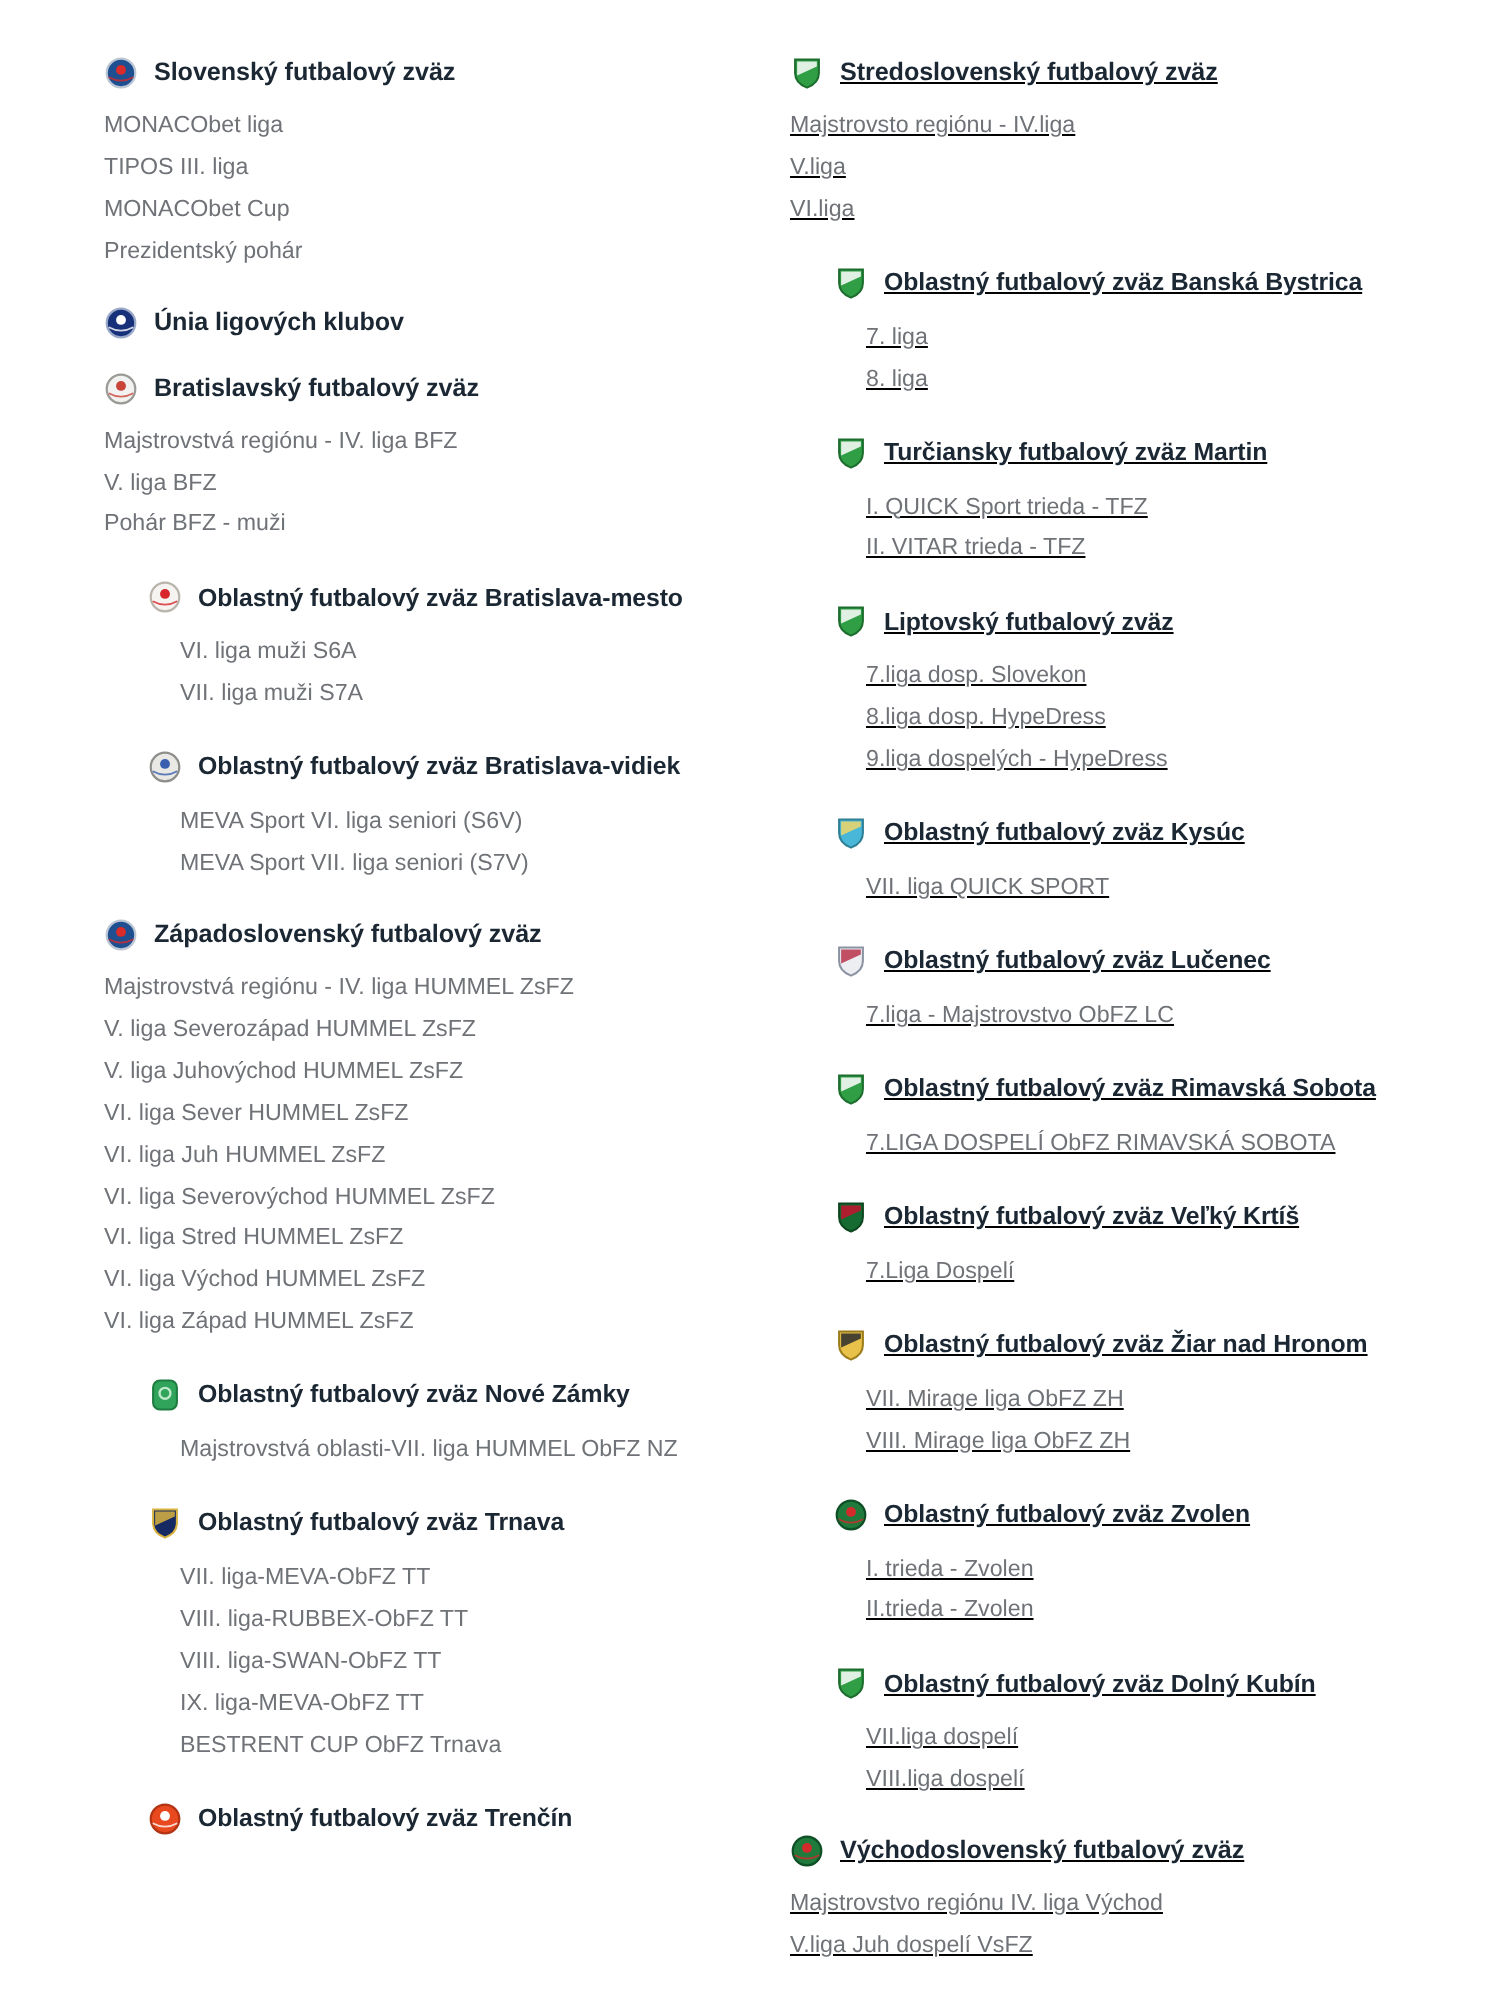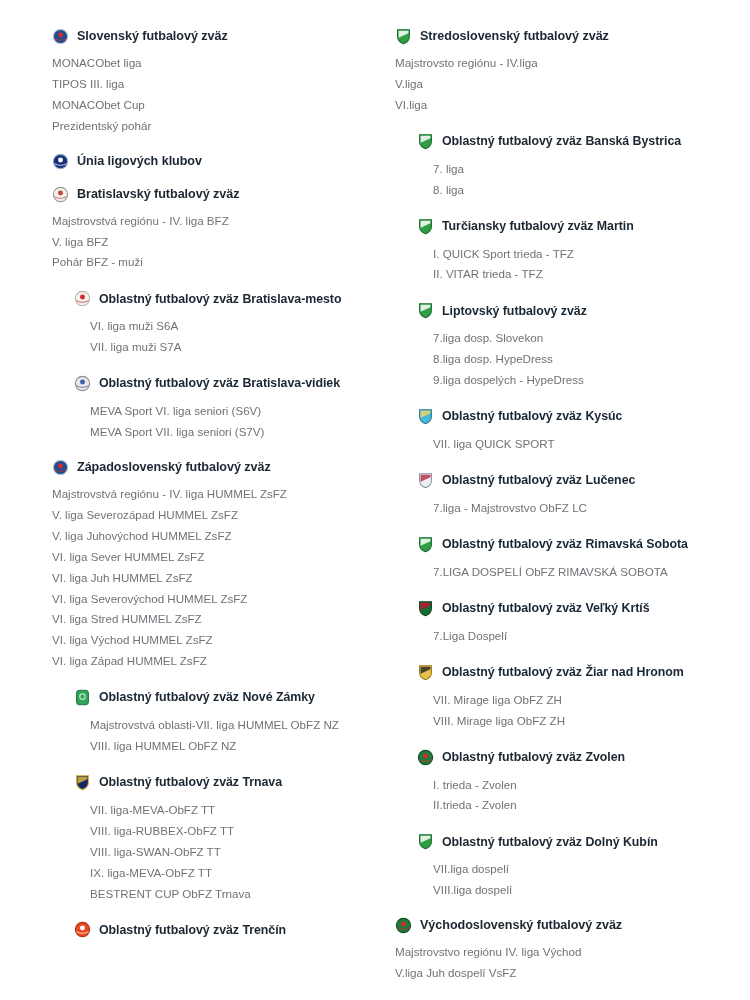--- a/index.html
+++ b/index.html
@@ -20,21 +20,21 @@
     display: flex;
     box-sizing: border-box;
     padding-top: 12px;
   }
   .column {
     width: 375px;
     box-sizing: border-box;
     position: relative;
   }
   .col-left  { padding-left: 52px; padding-right: 8px; }
-  .col-right { padding-left: 20px; padding-right: 8px; }
+  .col-right { padding-left: 20px; padding-right: 8px; text-decoration: underline; }
 
   
   .group { position: relative; }
   .group.lvl1 { margin-bottom: 8px; }
   .group.lvl2 { margin-bottom: 8px; padding-left: 22px; }
 
   .grp-header {
     display: flex;
     align-items: center;
     gap: 8px;
@@ -173,21 +173,20 @@
       <div class="group lvl2">
         <div class="grp-header">
           <span class="crest"><svg viewBox="0 0 20 20" width="17" height="17">
               <rect x="3" y="1.5" width="14" height="17" rx="4" fill="#2fa45a" stroke="#1e7c41" stroke-width="1.2"></rect>
               <circle cx="10" cy="9" r="3.2" fill="none" stroke="#bde8c9" stroke-width="1.4"></circle>
             </svg></span>
           <span class="grp-title">Oblastný futbalový zväz Nové Zámky</span>
         </div>
         <ul class="links">
           <li>Majstrovstvá oblasti-VII. liga HUMMEL ObFZ NZ</li>
-          <li>VIII. liga HUMMEL ObFZ NZ</li>
         </ul>
       </div>
       <div class="group lvl2">
         <div class="grp-header">
           <span class="crest"><svg viewBox="0 0 20 20" width="17" height="17">
               <path d="M3 2 H17 V10 C17 14.5 13.5 17.3 10 18.6 C6.5 17.3 3 14.5 3 10 Z" fill="#152a63" stroke="#d9b341" stroke-width="1.2"></path>
               <path d="M4.2 3.2 L15.8 3.2 L15.8 6.2 L4.2 11.5 Z" fill="#d9b341" opacity="0.85"></path>
             </svg></span>
           <span class="grp-title">Oblastný futbalový zväz Trnava</span>
         </div>

